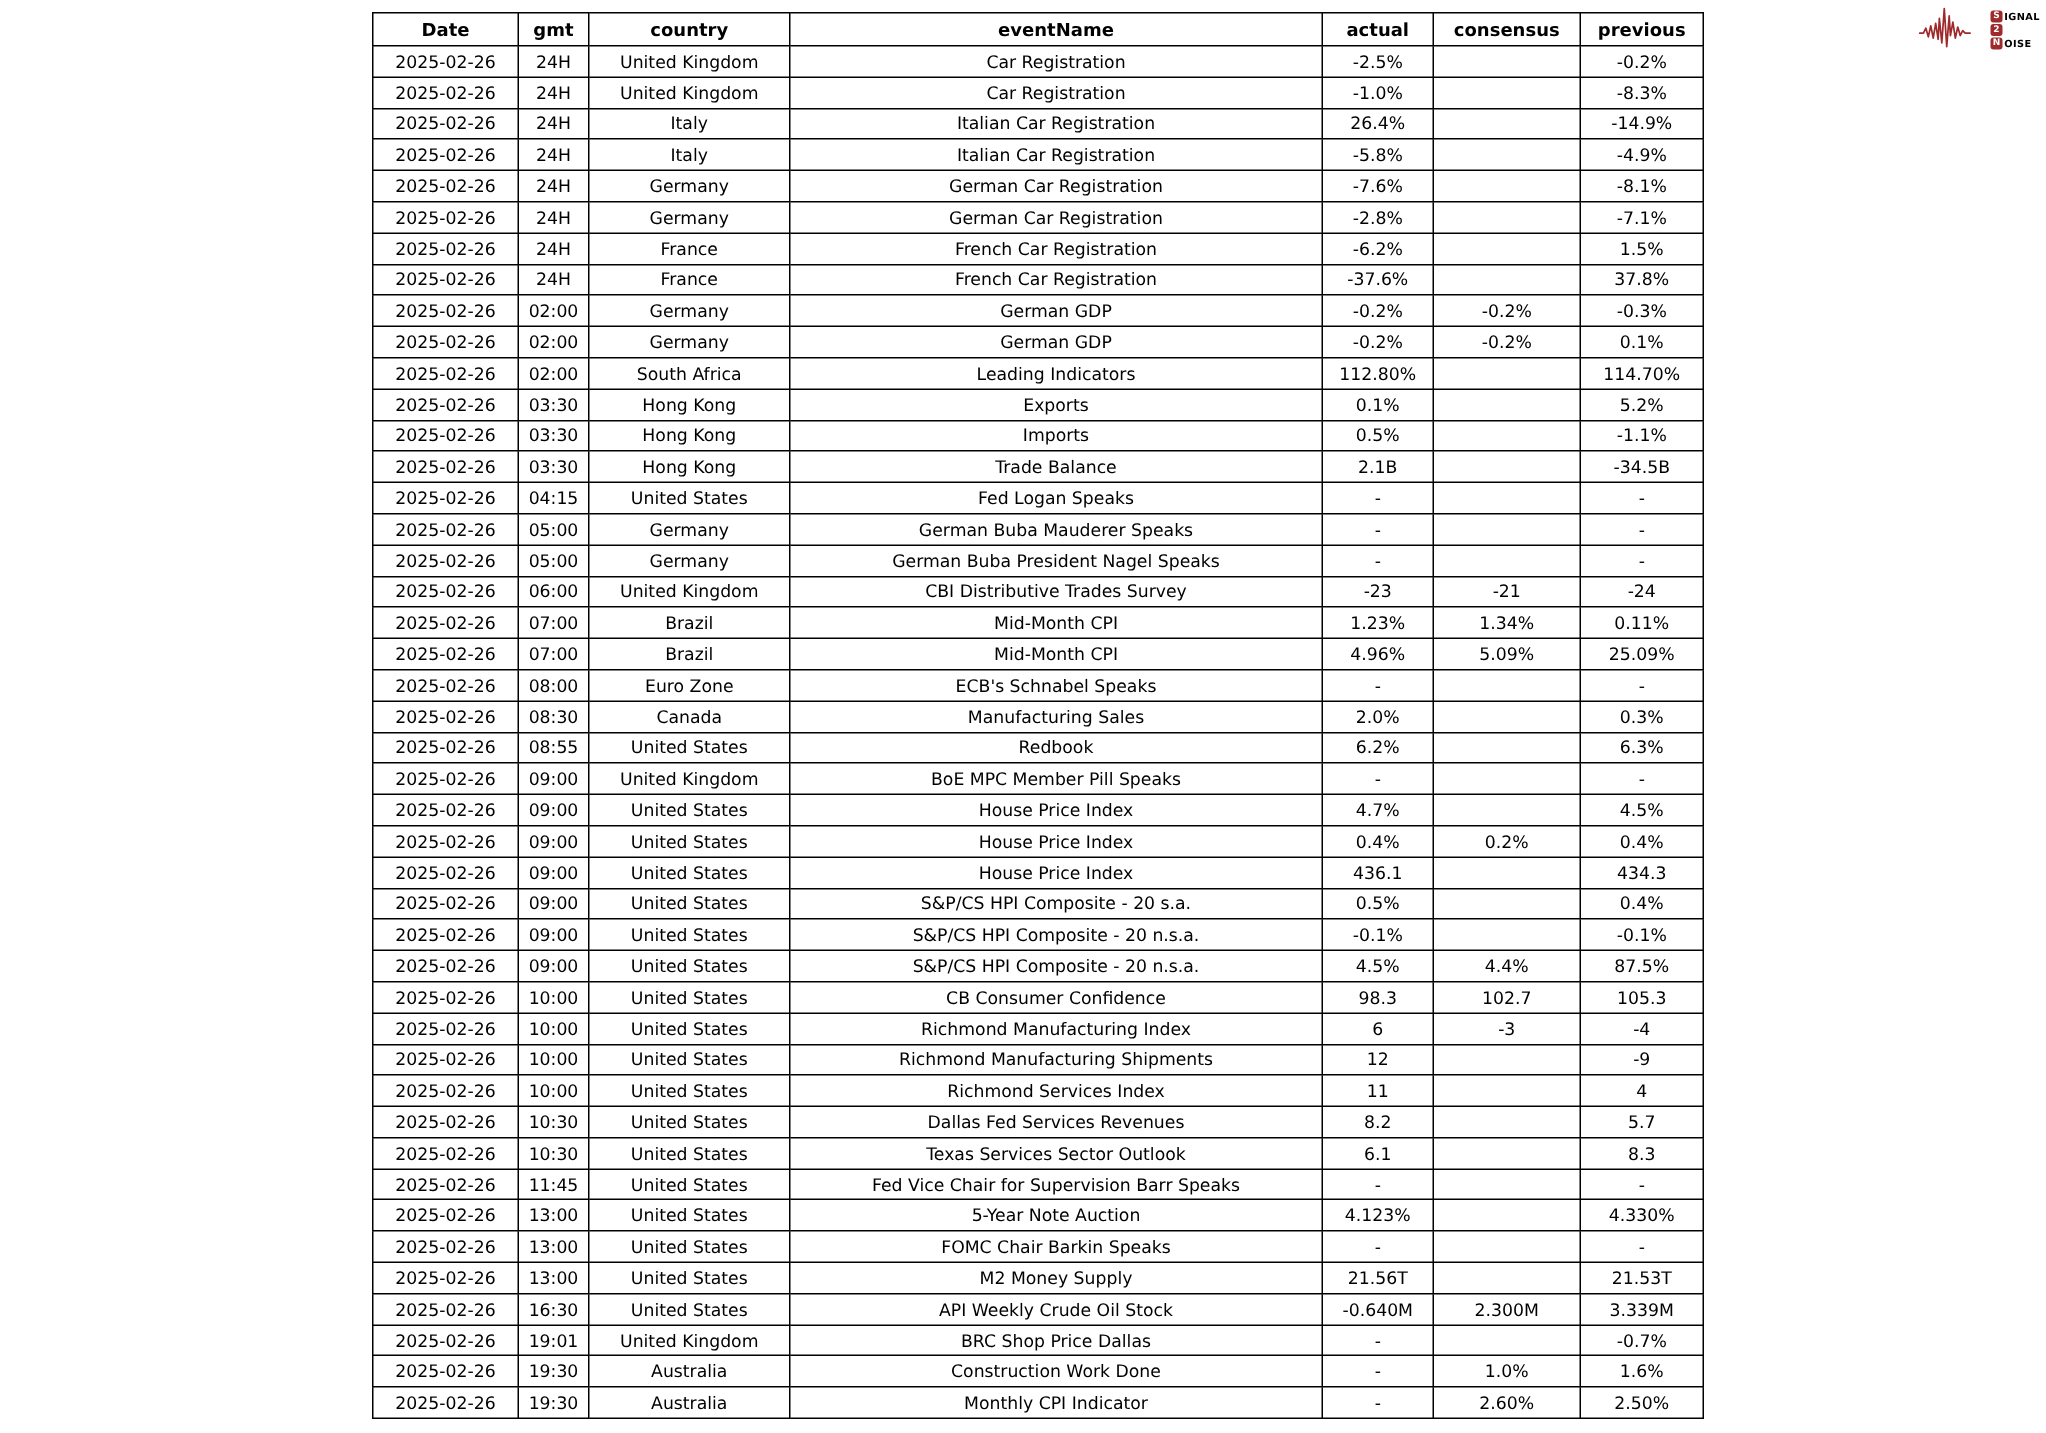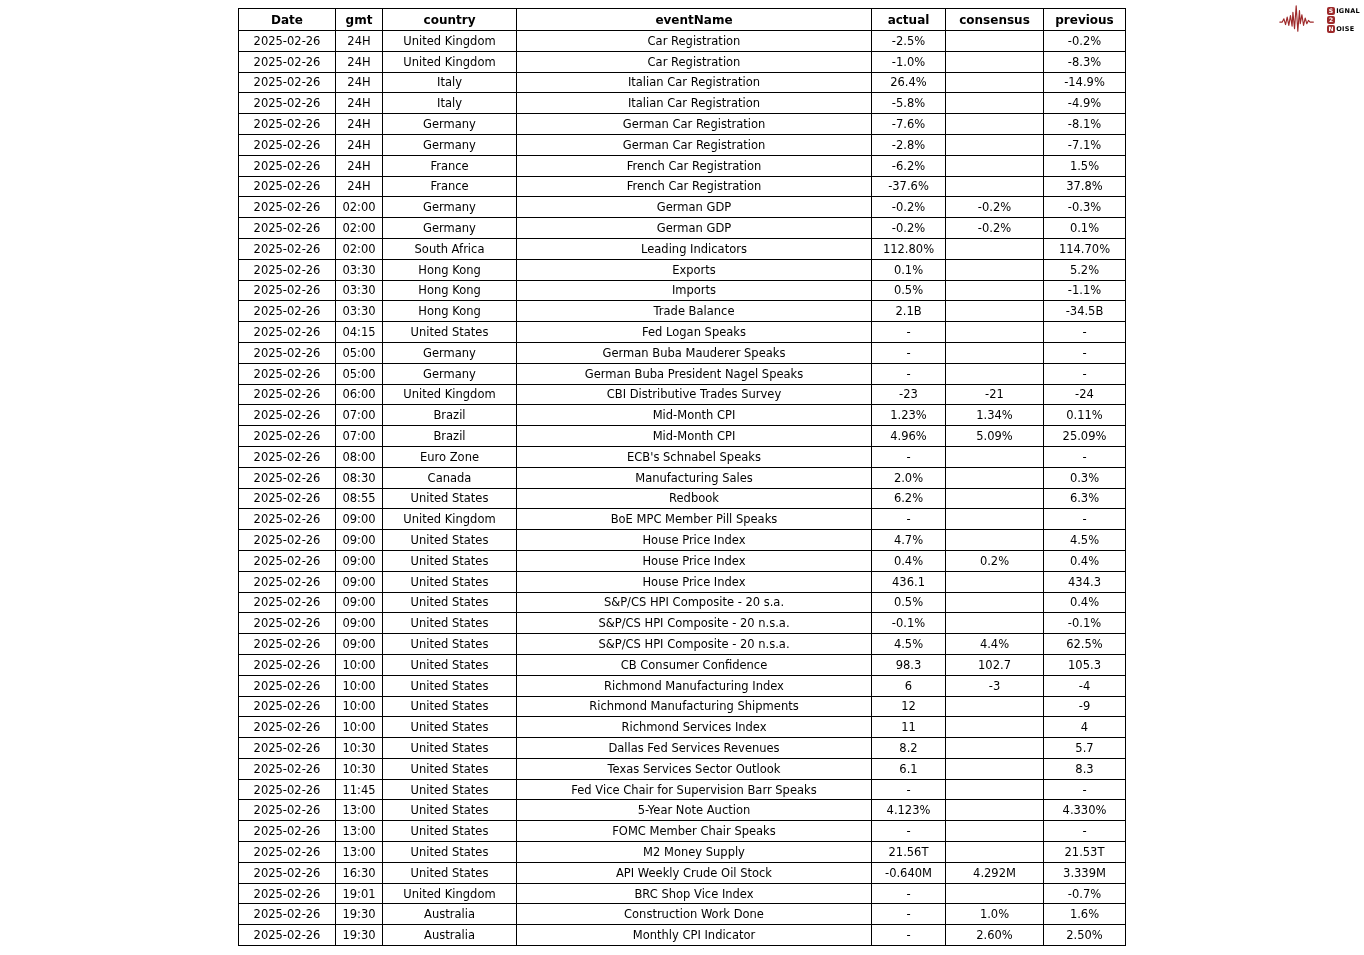--- a/index.html
+++ b/index.html
@@ -7,21 +7,21 @@
     width: 1364px; height: 955px;
     background: #ffffff;
     position: relative;
     font-family: "DejaVu Sans", "Liberation Sans", sans-serif;
     color: #000;
   }
 
   
   table.calendar-table {
     position: absolute;
-    left: 238px; top: 8px;
+    left: 248px; top: 8px;
     width: 888px;
     border-collapse: collapse;
     table-layout: fixed;
   }
   .calendar-table th, .calendar-table td {
     border: 1px solid #000;
     text-align: center;
     vertical-align: middle;
     padding: 0 2px;
     white-space: nowrap;
@@ -360,21 +360,21 @@
         <td></td>
         <td>-0.1%</td>
       </tr>
       <tr>
         <td>2025-02-26</td>
         <td>09:00</td>
         <td>United States</td>
         <td>S&amp;P/CS HPI Composite - 20 n.s.a.</td>
         <td>4.5%</td>
         <td>4.4%</td>
-        <td>62.5%</td>
+        <td>87.5%</td>
       </tr>
       <tr>
         <td>2025-02-26</td>
         <td>10:00</td>
         <td>United States</td>
         <td>CB Consumer Confidence</td>
         <td>98.3</td>
         <td>102.7</td>
         <td>105.3</td>
       </tr>
@@ -438,48 +438,48 @@
         <td>United States</td>
         <td>5-Year Note Auction</td>
         <td>4.123%</td>
         <td></td>
         <td>4.330%</td>
       </tr>
       <tr>
         <td>2025-02-26</td>
         <td>13:00</td>
         <td>United States</td>
-        <td>FOMC Member Chair Speaks</td>
+        <td>FOMC Chair Barkin Speaks</td>
         <td>-</td>
         <td></td>
         <td>-</td>
       </tr>
       <tr>
         <td>2025-02-26</td>
         <td>13:00</td>
         <td>United States</td>
         <td>M2 Money Supply</td>
         <td>21.56T</td>
         <td></td>
         <td>21.53T</td>
       </tr>
       <tr>
         <td>2025-02-26</td>
         <td>16:30</td>
         <td>United States</td>
         <td>API Weekly Crude Oil Stock</td>
         <td>-0.640M</td>
-        <td>4.292M</td>
+        <td>2.300M</td>
         <td>3.339M</td>
       </tr>
       <tr>
         <td>2025-02-26</td>
         <td>19:01</td>
         <td>United Kingdom</td>
-        <td>BRC Shop Vice Index</td>
+        <td>BRC Shop Price Dallas</td>
         <td>-</td>
         <td></td>
         <td>-0.7%</td>
       </tr>
       <tr>
         <td>2025-02-26</td>
         <td>19:30</td>
         <td>Australia</td>
         <td>Construction Work Done</td>
         <td>-</td>

